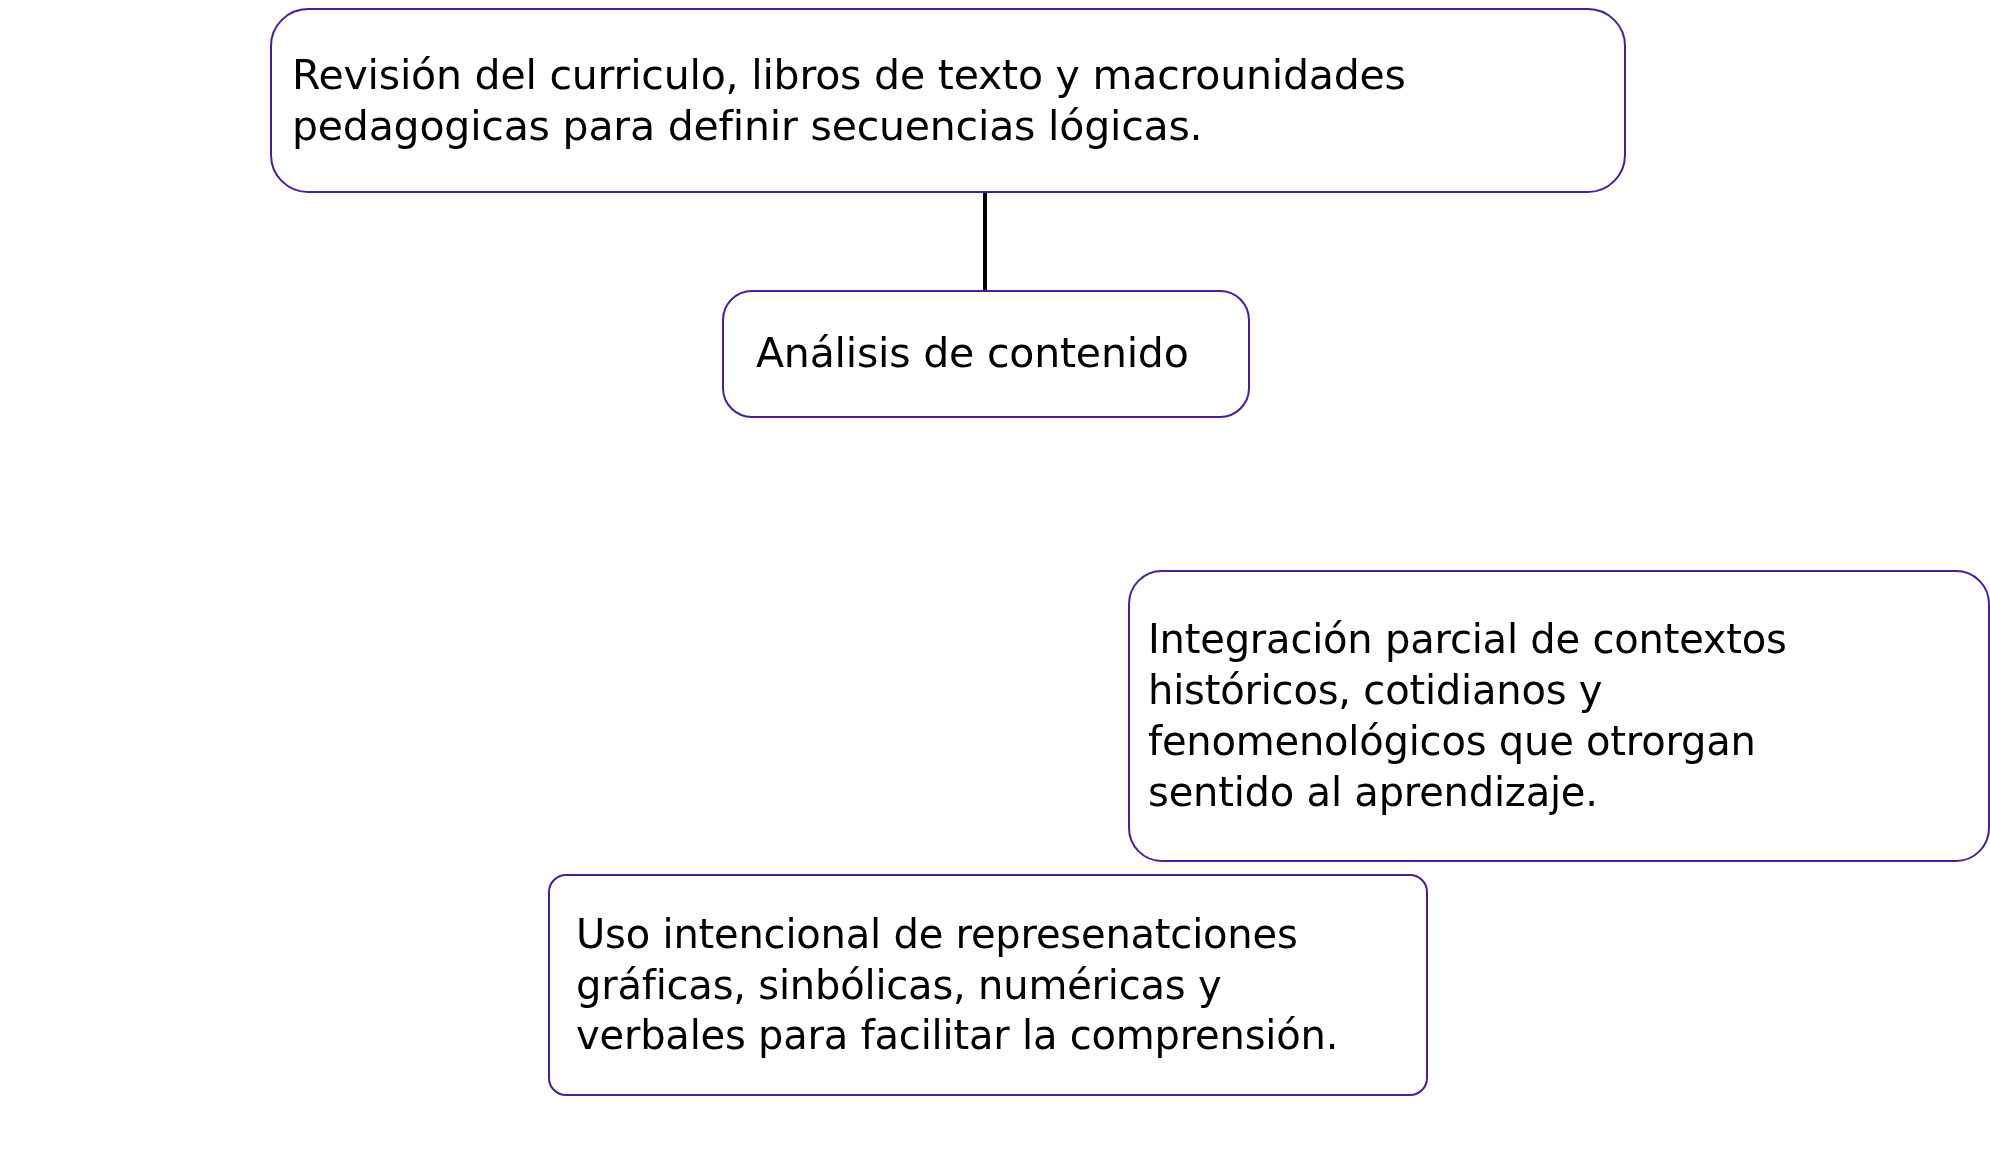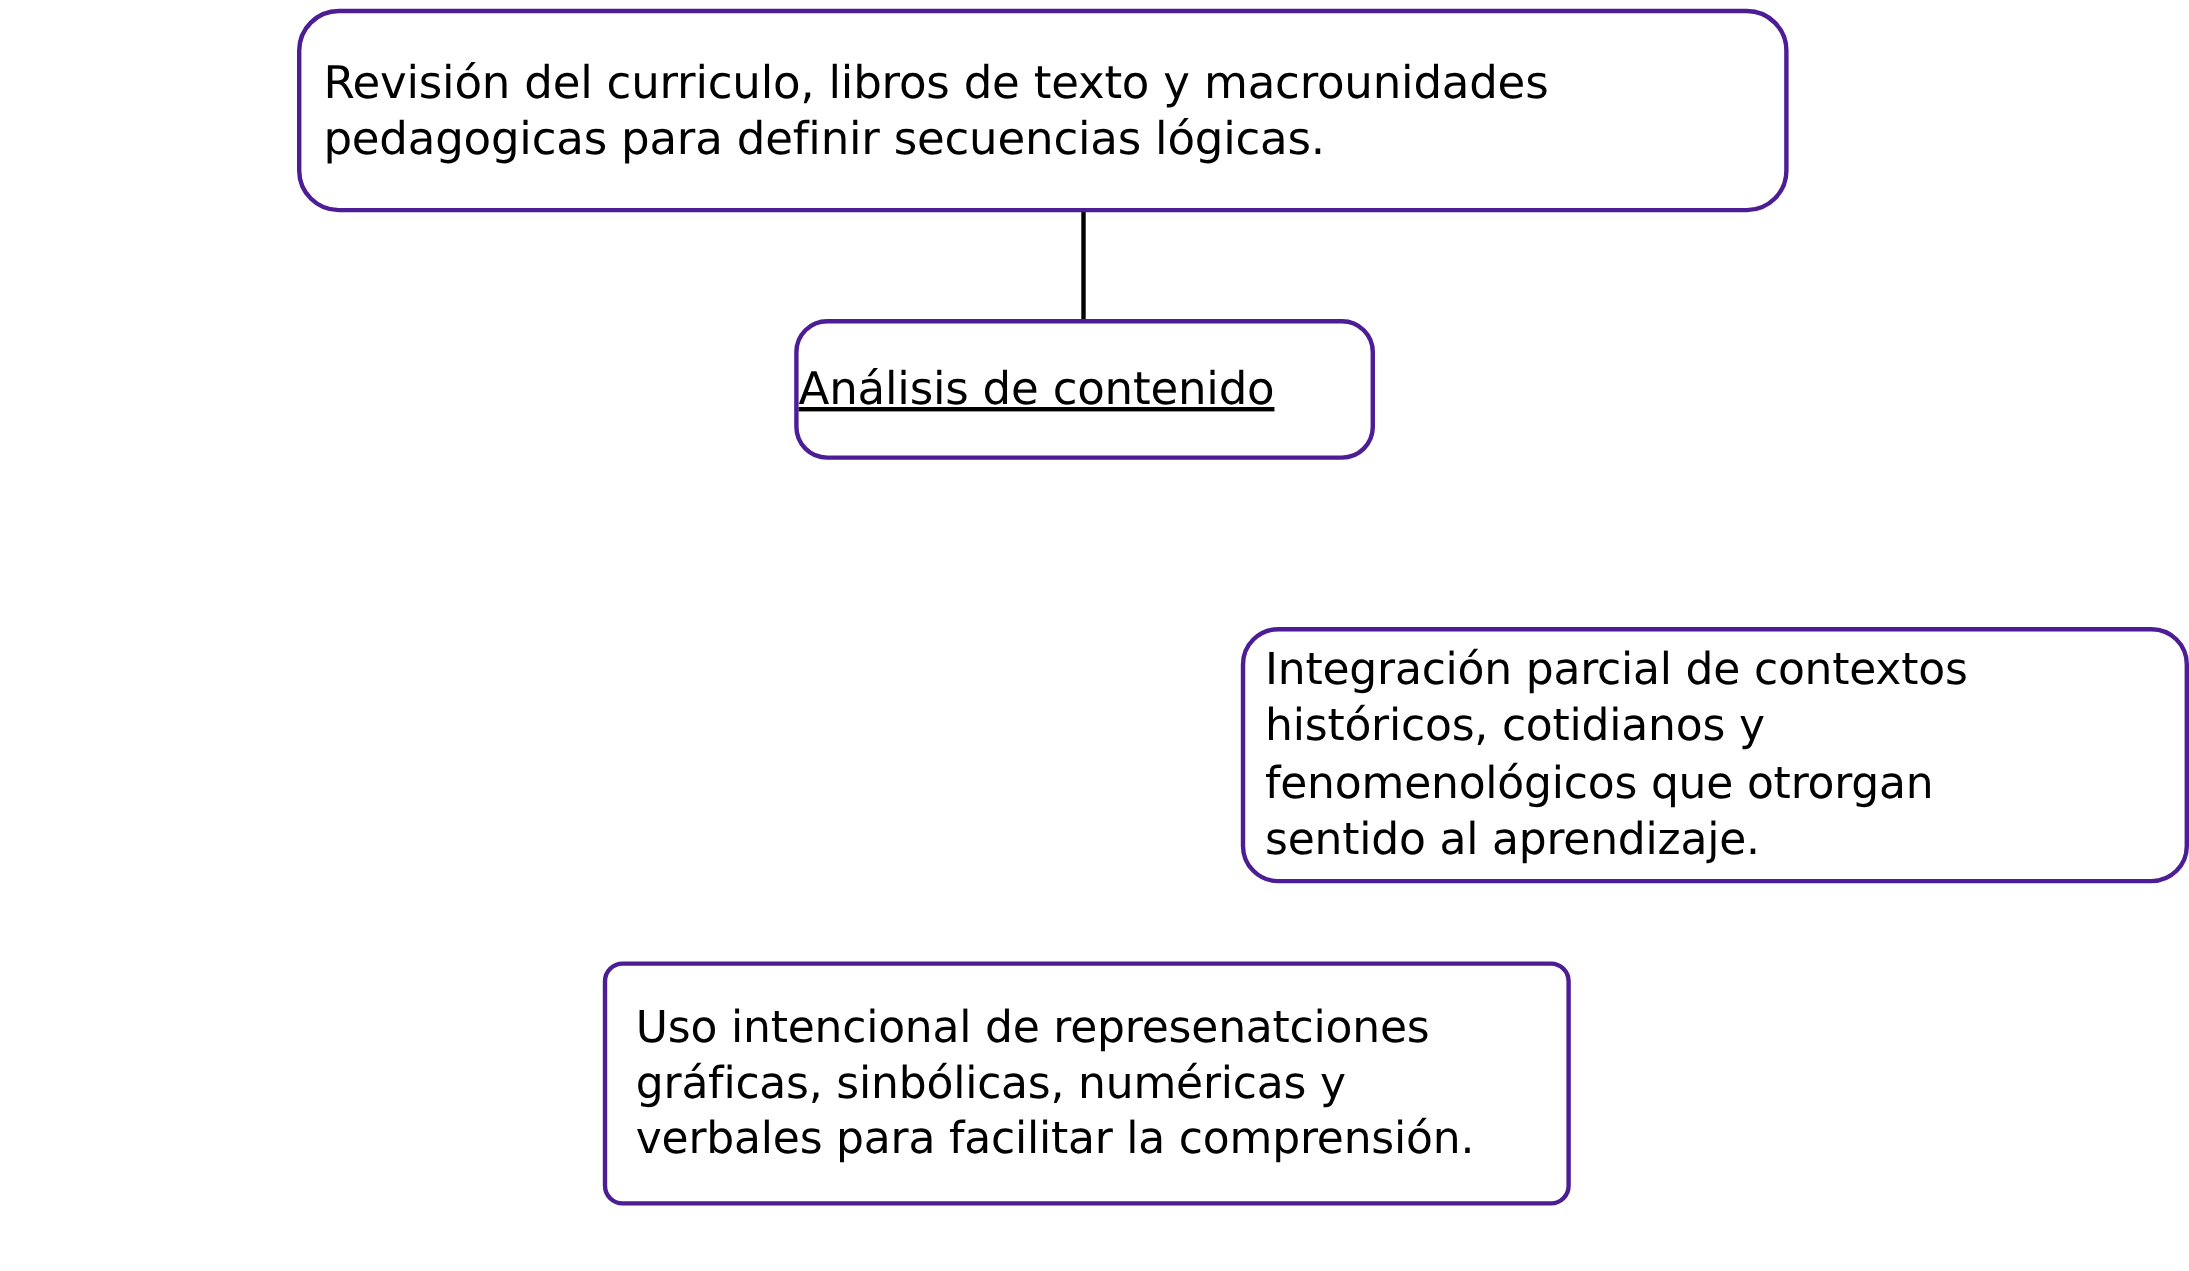--- a/index.html
+++ b/index.html
@@ -14,21 +14,21 @@
     height: 1155px;
     background: #ffffff;
     overflow: hidden;
     font-family: "DejaVu Sans", "Liberation Sans", sans-serif;
     color: #000000;
   }
   .node {
     position: absolute;
     box-sizing: border-box;
     background: #ffffff;
-    border: 4px solid #4c1d95;
+    border: 2px solid #4c1d95;
     border-radius: 34px;
     display: flex;
     align-items: center;
     overflow: visible;
   }
   .node .node-text {
     display: block;
     width: 100%;
     white-space: pre-line;
     color: #000000;
@@ -50,21 +50,21 @@
   }
 
   
   #node-analisis {
     left: 722px;
     top: 290px;
     width: 528px;
     height: 128px;
     border-radius: 30px;
     justify-content: flex-start;
-    text-decoration: underline;
+    padding-left: 32px;
   }
   #node-analisis .node-text {
     font-size: 41px;
     line-height: 1.2;
     letter-spacing: -0.2px;
   }
 
   
   #node-seleccion {
     left: 5px;
@@ -78,21 +78,21 @@
     font-size: 27px;
     line-height: 1.42;
     letter-spacing: -0.15px;
   }
 
   
   #node-integracion {
     left: 1128px;
     top: 570px;
     width: 862px;
-    height: 233px;
+    height: 292px;
     border-radius: 34px;
     padding: 0 14px 0 18px;
   }
   #node-integracion .node-text {
     font-size: 40px;
     line-height: 1.28;
     letter-spacing: -0.2px;
   }
 
   

